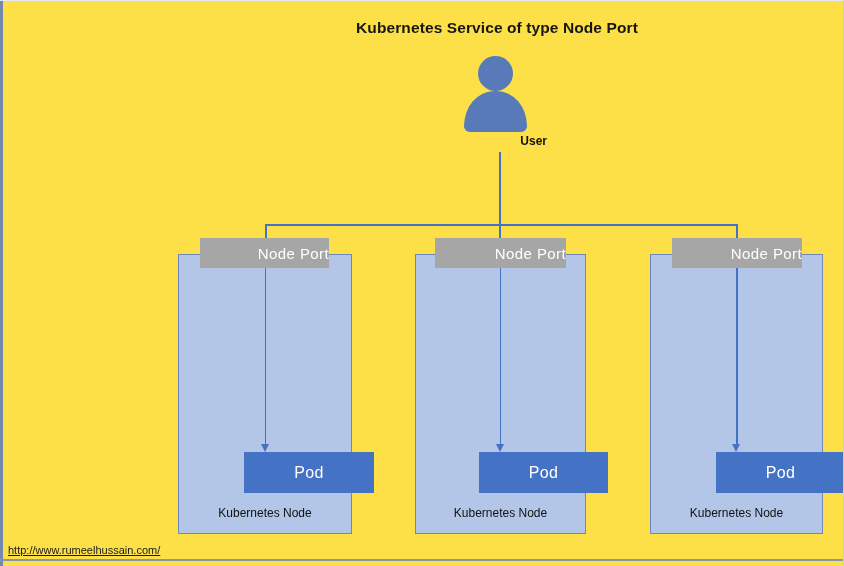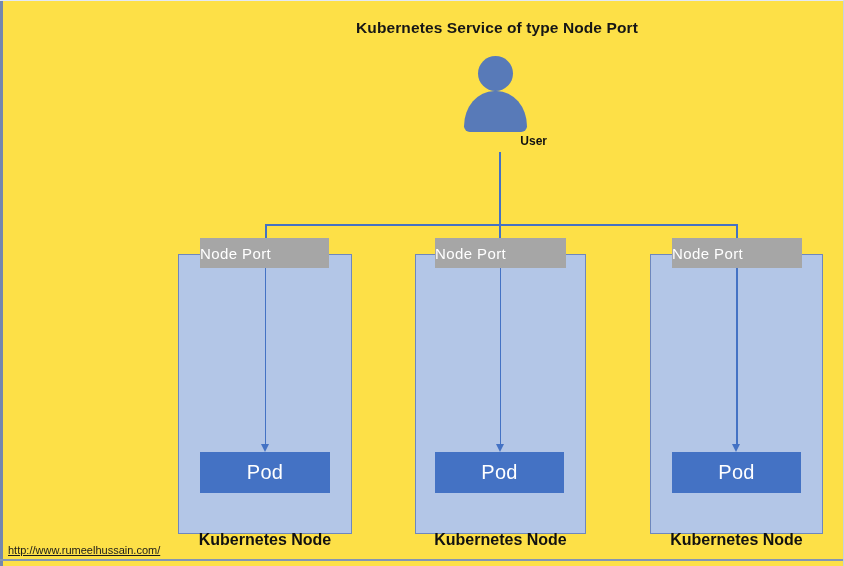--- a/index.html
+++ b/index.html
@@ -37,42 +37,42 @@
   .v-drop3{left:736px;top:223px;width:1.5px;height:14px;}
 
   
   .node-box{position:absolute;top:253px;height:280px;background:#b3c6e7;
             border:1.5px solid #6e87bd;box-sizing:border-box;}
   .node1{left:178px;width:174px;}
   .node2{left:415px;width:171px;}
   .node3{left:650px;width:173px;}
 
   .nodeport{position:absolute;top:237px;height:30px;background:#a6a6a6;
-            display:flex;align-items:center;justify-content:flex-start;
+            display:flex;align-items:center;justify-content:flex-end;
             color:#ffffff;font-size:15px;font-weight:400;letter-spacing:0.4px;}
   .np1{left:200px;width:129px;}
   .np2{left:435px;width:131px;}
   .np3{left:672px;width:130px;}
 
   .arrow-line{position:absolute;top:267px;width:1.5px;height:177px;background:#4472c4;}
   .al1{left:264.5px;} .al2{left:499.5px;} .al3{left:736px;}
   .arrow-head{position:absolute;top:443px;width:0;height:0;
               border-left:4.5px solid transparent;border-right:4.5px solid transparent;
               border-top:8px solid #4472c4;}
   .ah1{left:260.5px;} .ah2{left:495.5px;} .ah3{left:732px;}
 
   .pod{position:absolute;top:451px;height:41px;background:#4472c4;
        display:flex;align-items:center;justify-content:center;
-       color:#ffffff;font-size:20px;font-weight:400;letter-spacing:0.3px;}
+       color:#ffffff;font-size:16px;font-weight:400;letter-spacing:0.3px;margin-left:44px;}
   .pod1{left:200px;width:130px;}
   .pod2{left:435px;width:129px;}
   .pod3{left:672px;width:129px;}
 
-  .node-label{position:absolute;top:530px;text-align:center;
-              font-size:16px;font-weight:bold;color:#111;}
+  .node-label{position:absolute;top:505px;text-align:center;
+              font-size:12px;font-weight:normal;color:#111;}
   .nl1{left:178px;width:174px;}
   .nl2{left:415px;width:171px;}
   .nl3{left:650px;width:173px;}
 
   .footer-link{position:absolute;left:8px;top:543px;
                font-size:11px;color:#1a1a1a;text-decoration:underline;cursor:pointer;}
 </style>
 </head>
 <body>
 

